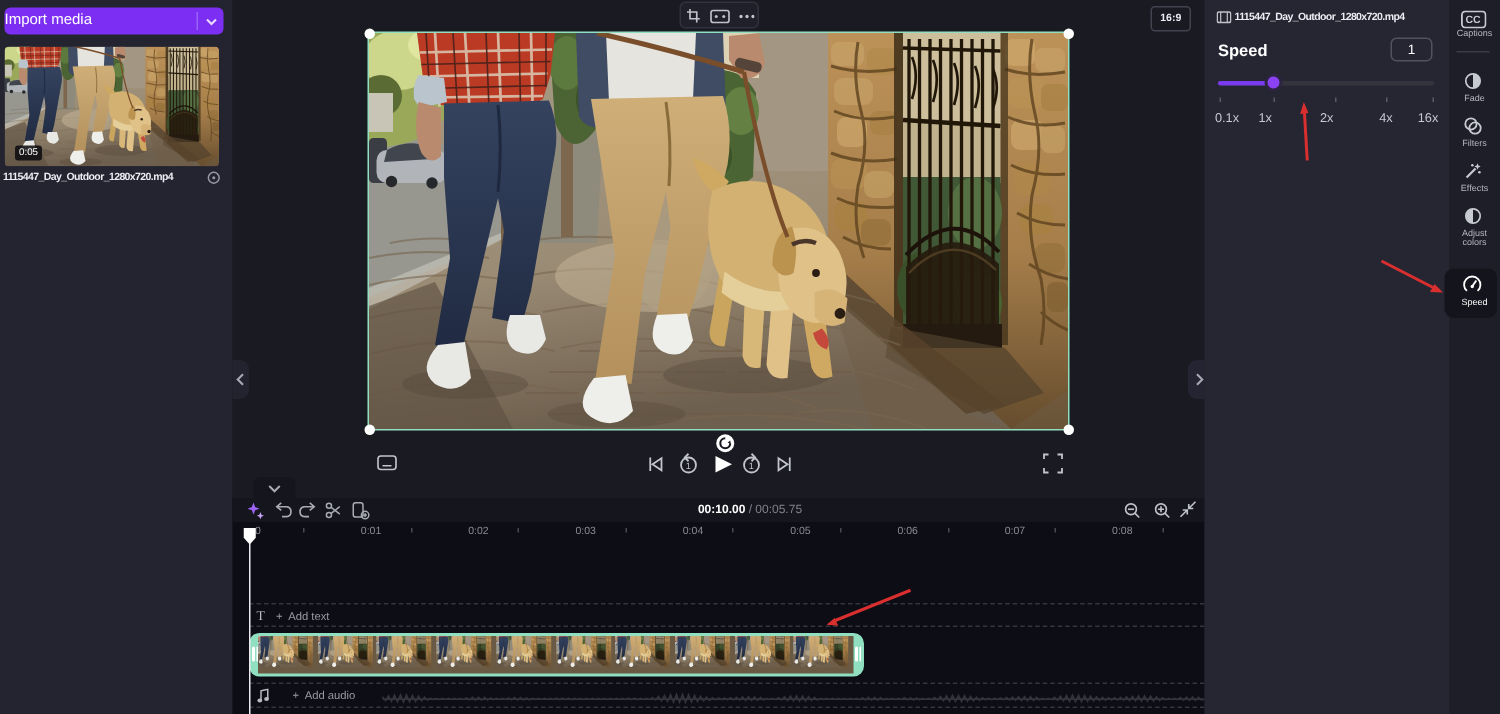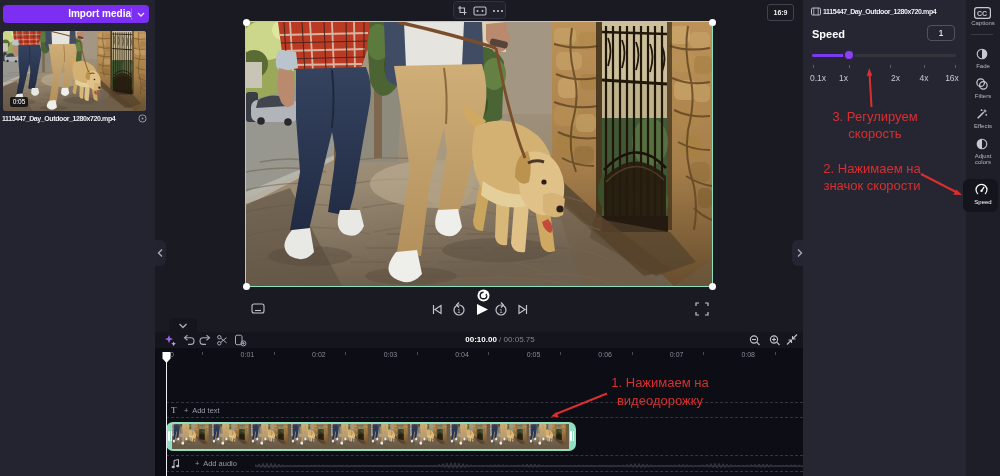--- a/index.html
+++ b/index.html
@@ -203,21 +203,21 @@
   </g>
 
   <path d="M152,0 Q205,12 250,26" stroke="#7a4e2a" stroke-width="3.4" fill="none"></path>
   <path d="M250,26 C256,58 266,104 279,136" stroke="#7a4e2a" stroke-width="2.8" fill="none"></path>
 </symbol>
 </defs>
 </svg>
 
 <div class="abs" style="left:0;top:0;width:155px;height:476px;background:#242431"></div>
 <div class="abs" style="left:3px;top:5px;width:146px;height:18px;background:#7c2ff2;border-radius:4px;">
-  <div class="abs" style="left:0;top:0;width:128px;height:18px;line-height:18px;text-align:right;color:#fff;font-size:10px;font-weight:bold;">Import media</div>
+  <div class="abs" style="left:0;top:0;width:128px;height:18px;line-height:18px;text-align:left;color:#fff;font-size:10px;font-weight:normal;">Import media</div>
   <div class="abs" style="left:128px;top:3px;width:1px;height:12px;background:#9a63f7"></div>
   <svg class="abs" style="left:132px;top:5px" width="12" height="9" viewBox="0 0 12 9">
         <path d="M3,3 L6,6 L9,3" stroke="#e8dcff" stroke-width="1.4" fill="none"></path>
       </svg>
 </div>
 <div class="abs" style="left:3px;top:31px;width:143px;height:80px;border-radius:3px;overflow:hidden;">
   <svg width="143" height="80" viewBox="0 0 466 264" preserveAspectRatio="none">
         <use href="#scene"></use>
       </svg>
 </div>
@@ -427,21 +427,21 @@
 <div class="abs" style="left:812px;top:54px;width:144px;height:2.8px;background:#34343d;border-radius:2px;"></div>
 <div class="abs" style="left:812px;top:53.8px;width:37px;height:3.2px;background:#7a3bf0;border-radius:2px;"></div>
 <div class="abs" style="left:843px;top:49px;width:12px;height:12px;border-radius:50%;background:#8b42f5;border:2px solid #2c2440;"></div>
 <div class="abs" style="left:813px;top:65px;width:1px;height:3px;background:#5a5a66;"></div>
     <div class="abs" style="left:849px;top:65px;width:1px;height:3px;background:#5a5a66;"></div>
     <div class="abs" style="left:890px;top:65px;width:1px;height:3px;background:#5a5a66;"></div>
     <div class="abs" style="left:924px;top:65px;width:1px;height:3px;background:#5a5a66;"></div>
     <div class="abs" style="left:955px;top:65px;width:1px;height:3px;background:#5a5a66;"></div>
 <div class="abs" style="left:808px;top:73px;width:20px;text-align:center;color:#c8c8d4;font-size:8.5px;">0.1x</div>
 <div class="abs" style="left:839px;top:73px;width:20px;color:#c8c8d4;font-size:8.5px;">1x</div>
-<div class="abs" style="left:880px;top:73px;width:20px;text-align:right;color:#c8c8d4;font-size:8.5px;">2x</div>
+<div class="abs" style="left:880px;top:73px;width:20px;text-align:left;color:#c8c8d4;font-size:8.5px;">2x</div>
 <div class="abs" style="left:914px;top:73px;width:20px;text-align:center;color:#c8c8d4;font-size:8.5px;">4x</div>
 <div class="abs" style="left:941px;top:73px;width:22px;text-align:center;color:#c8c8d4;font-size:8.5px;">16x</div>
 
 <div class="abs" style="left:966px;top:0;width:34px;height:476px;background:#1e1e29"></div>
 <div class="abs" style="left:963px;top:179px;width:35px;height:33px;background:#14141d;border-radius:6px;"></div>
 <svg class="abs" style="left:974px;top:7px" width="17" height="12" viewBox="0 0 17 12">
       <rect x="0.6" y="0.6" width="15.8" height="10.8" rx="2.4" stroke="#c8cad2" stroke-width="1.2" fill="none"></rect>
       <text x="3" y="8.6" font-size="7" font-weight="bold" fill="#c8cad2" font-family="Liberation Sans">CC</text>
     </svg>
     <div class="abs" style="left:966px;top:19.5px;width:34px;text-align:center;color:#b4b6c0;font-size:6px;">Captions</div>
@@ -471,23 +471,20 @@
     </svg>
     <div class="abs" style="left:966px;top:152.5px;width:34px;text-align:center;color:#b4b6c0;font-size:6px;">Adjust</div>
     <div class="abs" style="left:966px;top:159px;width:34px;text-align:center;color:#b4b6c0;font-size:6px;">colors</div>
     <svg class="abs" style="left:975px;top:183px" width="13" height="13" viewBox="0 0 15 15">
       <path d="M3.4,12.6 A6.3,6.3 0 1 1 11.6,12.6" stroke="#fff" stroke-width="1.4" fill="none"></path>
       <path d="M7.5,9 L10.6,4.6" stroke="#fff" stroke-width="1.5"></path>
       <circle cx="7.5" cy="9.2" r="1.3" fill="#fff"></circle>
     </svg>
     <div class="abs" style="left:966px;top:198.5px;width:34px;text-align:center;color:#fff;font-size:6px;">Speed</div>
 
-<div class="abs" style="left:795px;top:108px;width:160px;text-align:center;color:#d92f2f;font-size:13px;line-height:17px;">3. Регулируем<br>скорость</div>
-<div class="abs" style="left:792px;top:160px;width:160px;text-align:center;color:#d92f2f;font-size:13px;line-height:17px;">2. Нажимаем на<br>значок скорости</div>
-<div class="abs" style="left:580px;top:374px;width:160px;text-align:center;color:#d92f2f;font-size:13px;line-height:18px;">1. Нажимаем на<br>видеодорожку</div>
 <svg class="abs" style="left:0;top:0;pointer-events:none" width="1000" height="476" viewBox="0 0 1000 476">
   <g stroke="#d92f2f" fill="#d92f2f">
     <path d="M869.5,73 L871.5,107" stroke-width="2" fill="none"></path>
     <path d="M869.2,68 L866.7,76 L872.3,75.4 Z" stroke="none"></path>
     <path d="M921,174 L957,192.5" stroke-width="2" fill="none"></path>
     <path d="M962,195 L953.3,194.7 L956.4,189.4 Z" stroke="none"></path>
     <path d="M607,393.5 L556,414" stroke-width="2" fill="none"></path>
     <path d="M551,416.5 L558.8,417.2 L556.4,412 Z" stroke="none"></path>
   </g>
 </svg>

